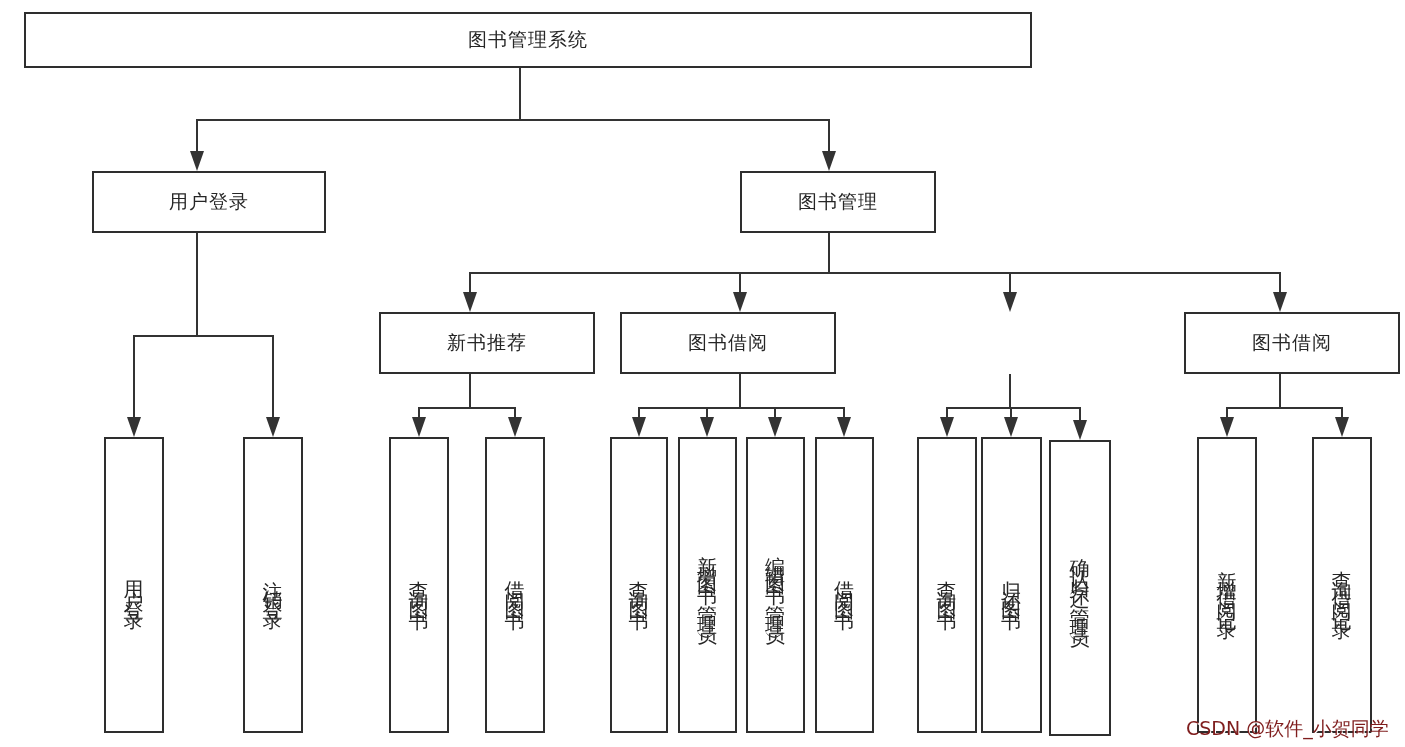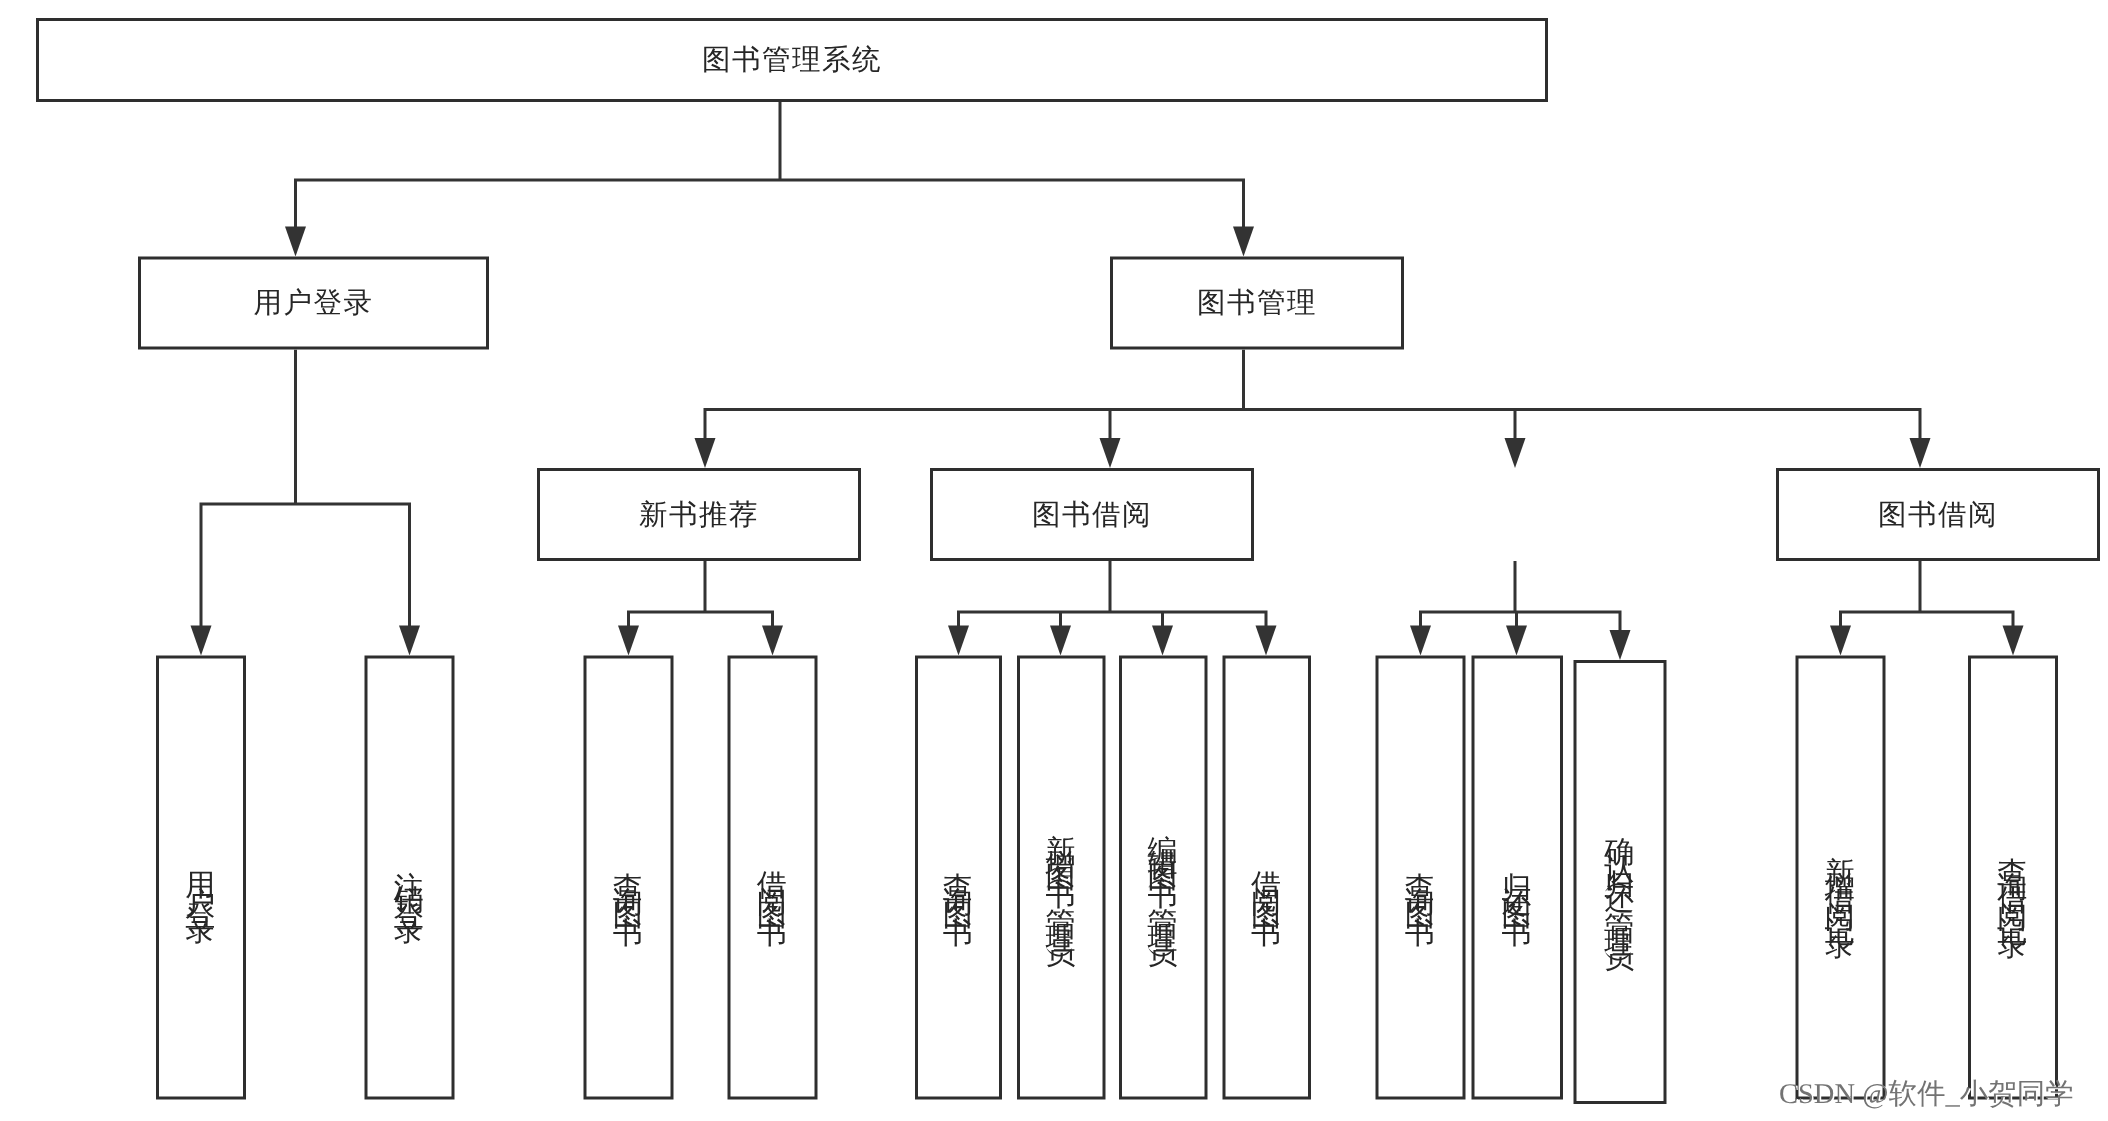--- a/index.html
+++ b/index.html
@@ -35,31 +35,30 @@
     letter-spacing: 10px;
     line-height: 1.1;
     color: #262626;
     white-space: nowrap;
   }
   .watermark {
     position: absolute;
     left: 1186px;
     top: 716px;
     font-size: 19px;
-    color: #737373;
+    color: #7f1d1d;
     text-shadow: 1px 1px 0 #ffffff;
     white-space: nowrap;
     pointer-events: none;
-    font-family: Liberation Serif, serif;
   }
   
   .b-root   { left: 12px;   top: 12px;  width: 1008px; height: 56px; }
   .b-login  { left: 80px;   top: 171px; width: 234px;  height: 62px; }
   .b-mgmt   { left: 728px;  top: 171px; width: 196px;  height: 62px; }
-  .b-rec    { left: 346px;  top: 312px; width: 216px;  height: 62px; }
+  .b-rec    { left: 367px;  top: 312px; width: 216px;  height: 62px; }
   .b-borrow { left: 608px;  top: 312px; width: 216px;  height: 62px; }
   .b-cur    { left: 902px;  top: 312px; width: 216px;  height: 62px; }
   .b-hist   { left: 1172px; top: 312px; width: 216px;  height: 62px; }
   .l-1  { left: 104px;  top: 437px; width: 60px; height: 296px; }
   .l-2  { left: 243px;  top: 437px; width: 60px; height: 296px; }
   .l-3  { left: 389px;  top: 437px; width: 60px; height: 296px; }
   .l-4  { left: 485px;  top: 437px; width: 60px; height: 296px; }
   .l-5  { left: 610px;  top: 437px; width: 58px; height: 296px; }
   .l-6  { left: 678px;  top: 437px; width: 59px; height: 296px; }
   .l-7  { left: 746px;  top: 437px; width: 59px; height: 296px; }

